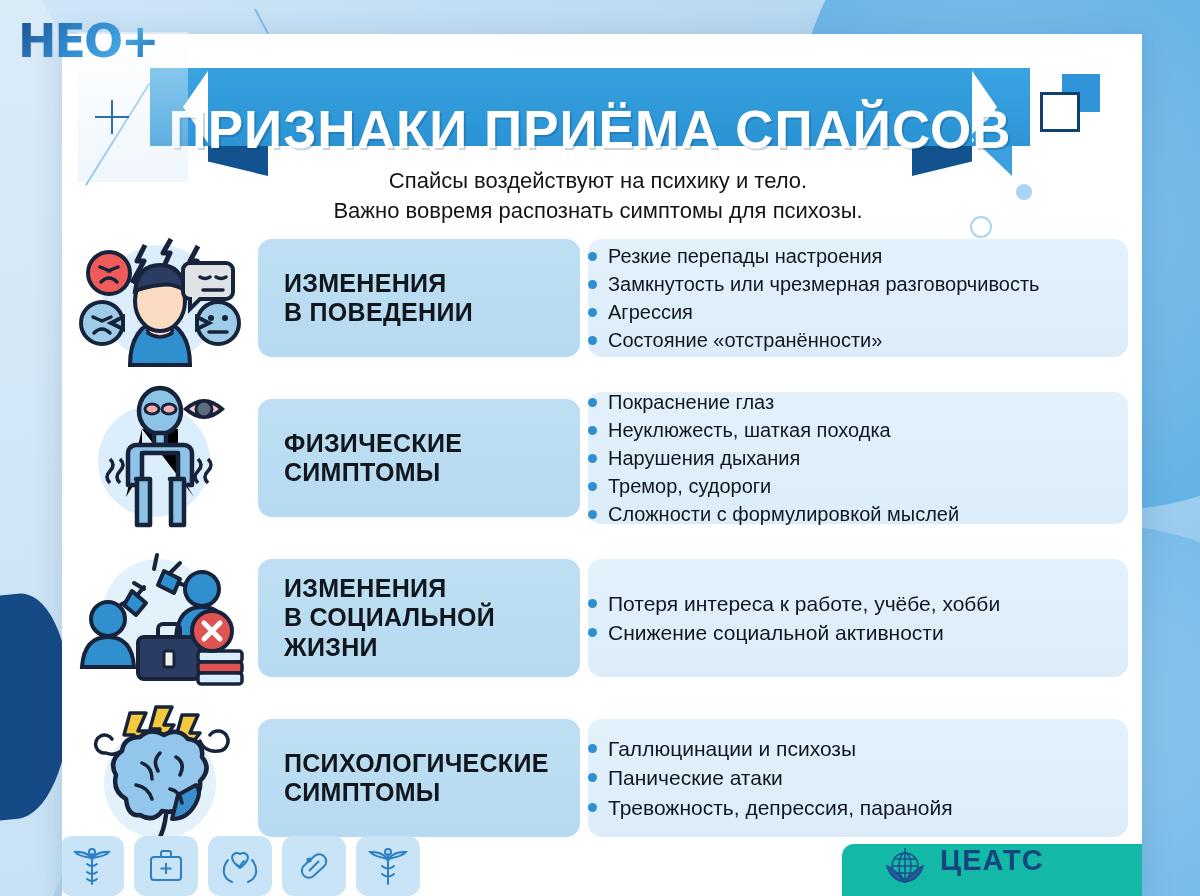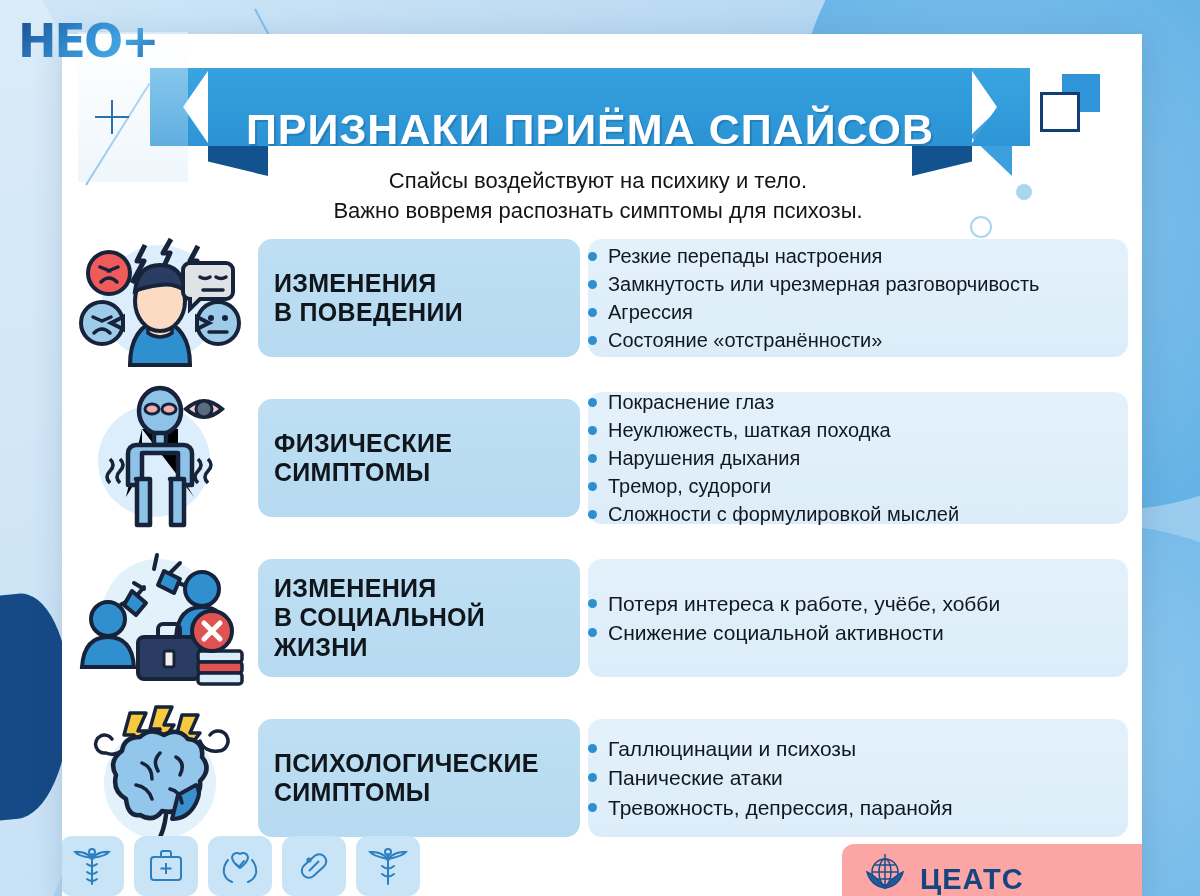--- a/index.html
+++ b/index.html
@@ -84,21 +84,21 @@
     background: linear-gradient(180deg,#36a0de,#2b93d4);
     display:flex; align-items:center; justify-content:center;
   }
   .ribbon-notch {
     position:absolute; top:6px; width:60px; height:78px;
     background: linear-gradient(180deg,#3aa4e1,#2d95d6);
   }
   .ribbon-notch.l { left:0; clip-path: polygon(0 0,100% 0,55% 50%,100% 100%,0 100%); }
   .ribbon-notch.r { right:0; clip-path: polygon(0 0,100% 0,100% 100%,0 100%,45% 50%); }
   .ribbon-title {
-    color:#ffffff; font-size:43px; font-weight:bold; letter-spacing:1px;
+    color:#ffffff; font-size:53px; font-weight:bold; letter-spacing:1px;
     text-shadow: 2px 2px 0 rgba(0,40,80,.20);
     white-space:nowrap;
     font-family:"Liberation Sans", sans-serif;
     margin-top:44px;
   }
   .subtitle {
     position:absolute; left:0; right:8px; top:132px; text-align:center;
     color:#141414; font-size:22px; line-height:1.35;
   }
   
@@ -120,21 +120,21 @@
   .row { position:relative; display:flex; align-items:center; height:152px; margin-bottom:8px; }
   .row-icon {
     width:196px; flex:0 0 196px; height:150px;
     display:flex; align-items:center; justify-content:center;
   }
   .row-title {
     flex:0 0 322px; width:322px; height:118px;
     background: linear-gradient(180deg,#bedff3,#b6daf1);
     border-radius:14px;
     display:flex; align-items:center;
-    padding-left:16px; box-sizing:border-box;
+    padding-left:26px; box-sizing:border-box;
   }
   .row-title span {
     font-size:25px; font-weight:bold; color:#10161c; line-height:1.18;
     letter-spacing:.3px; white-space:pre-line;
     font-family:"Liberation Sans", sans-serif;
   }
   .row-list {
     flex:1; height:118px; margin-left:8px; margin-right:14px;
     background: linear-gradient(180deg,#e3f1fb,#dcedf9);
     border-radius:14px;
@@ -152,22 +152,22 @@
 
   
   .footer { position:absolute; left:0; bottom:0; width:1080px; height:66px; }
   .footer-tiles { position:absolute; left:-2px; bottom:0; display:flex; gap:10px; }
   .tile {
     width:64px; height:60px; background:#c9e4f7; border-radius:12px;
     display:flex; align-items:center; justify-content:center;
   }
   .footer-who {
     position:absolute; right:0; bottom:0; width:300px; height:52px;
-    background:#fca5a5; border-radius:12px 0 0 0;
-    display:flex; align-items:flex-end; gap:12px; padding-left:20px; box-sizing:border-box;
+    background:#14b8a6; border-radius:12px 0 0 0;
+    display:flex; align-items:flex-start; gap:12px; padding-left:40px; box-sizing:border-box;
   }
   .who-text { color:#15457e; font-size:29px; font-weight:bold; letter-spacing:1px; }
 </style>
 </head>
 <body>
 
 <div id="stage">
 
   <div class="bg-wave-left"></div>
   <div class="bg-navy-band"></div>

